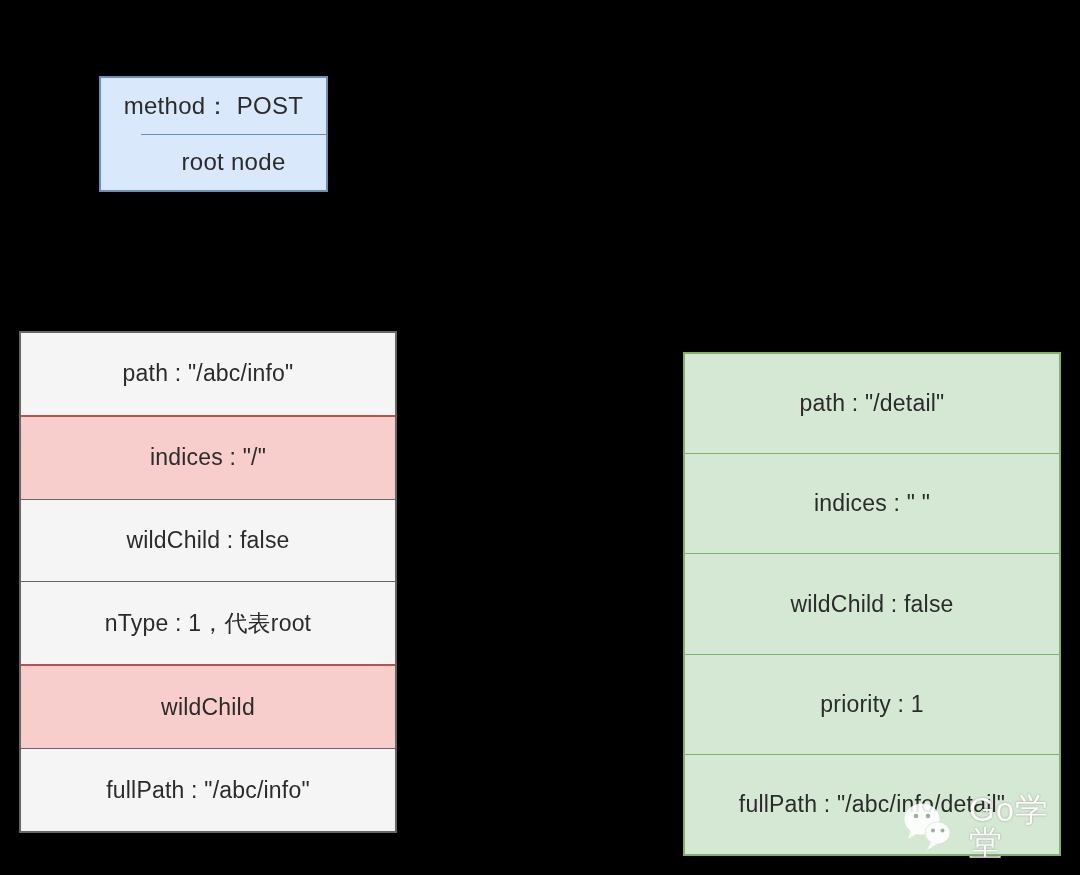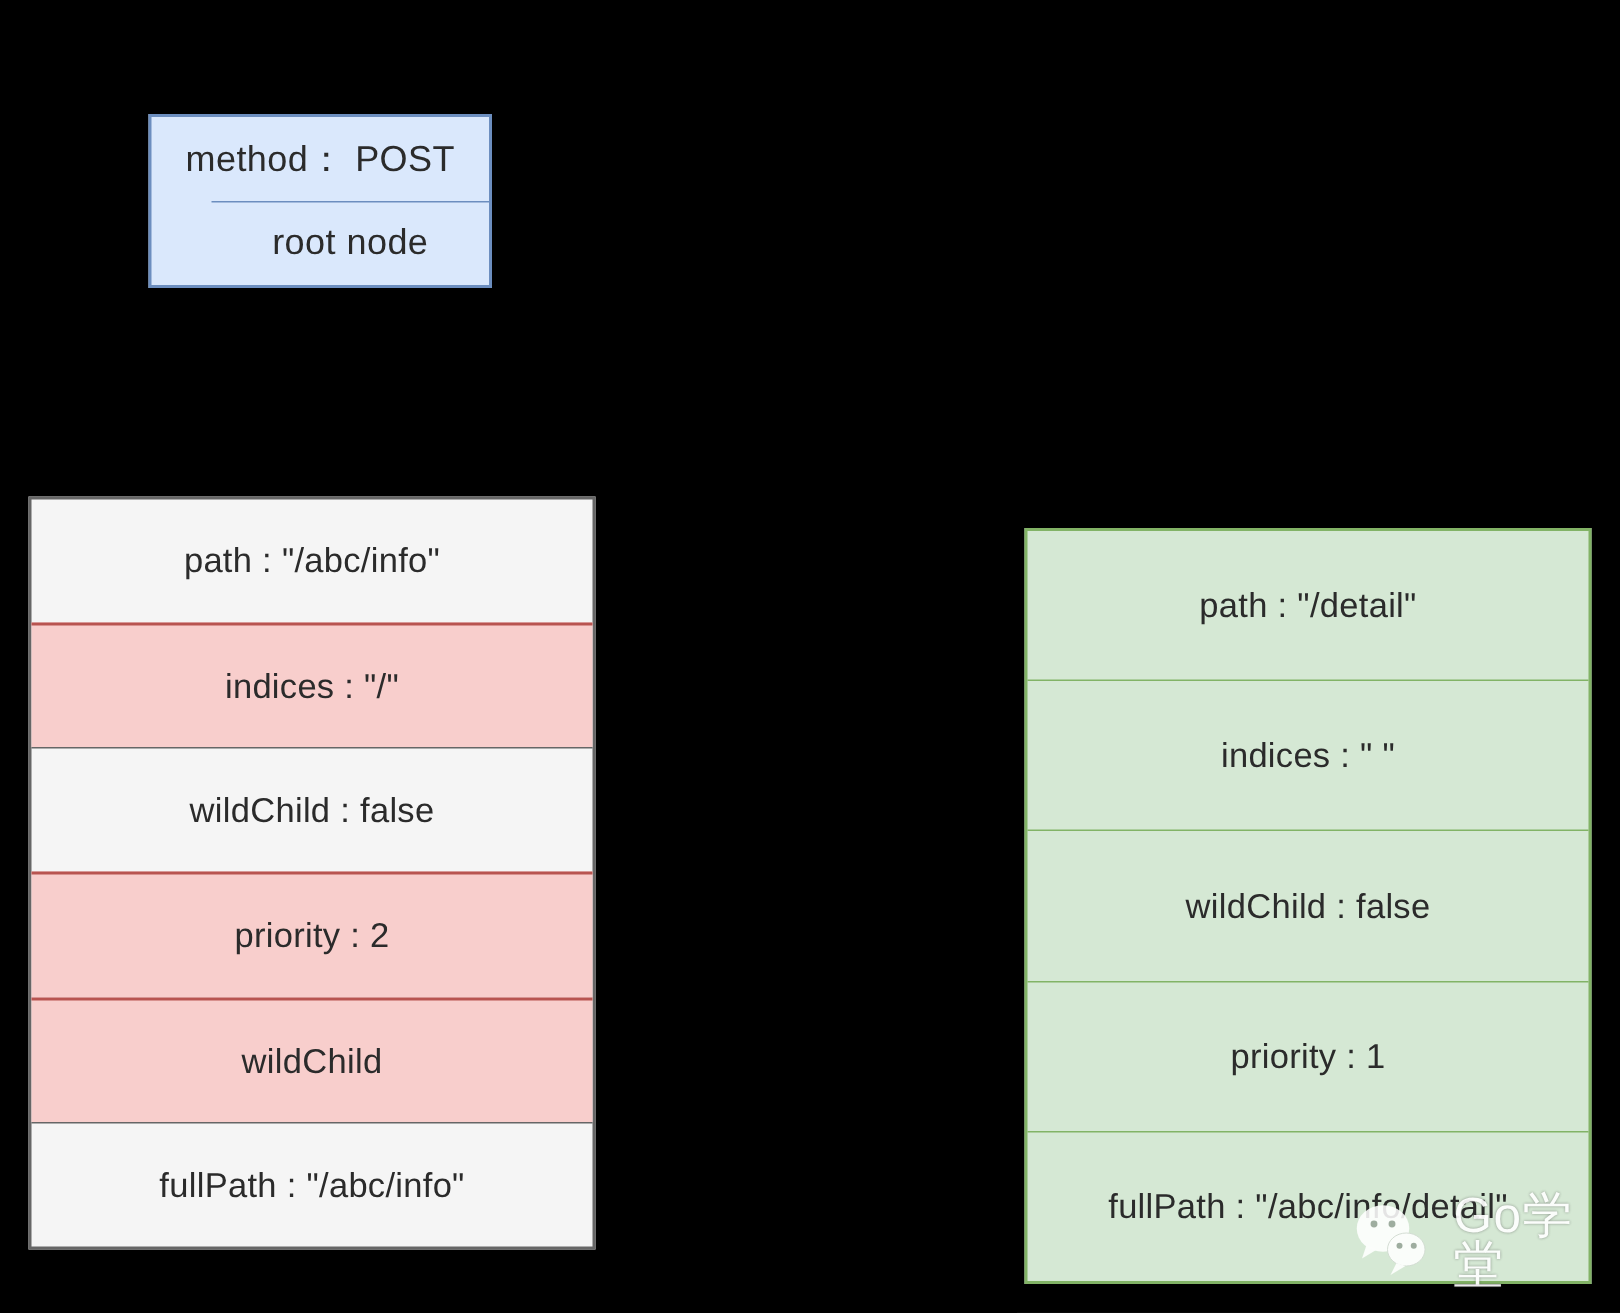--- a/index.html
+++ b/index.html
@@ -81,22 +81,22 @@
   <div class="ntable left-table">
     <div class="t-row">
         <span>path : "/abc/info"</span>
       </div>
     <div class="t-row red">
         <span>indices : "/"</span>
       </div>
     <div class="t-row">
         <span>wildChild : false</span>
       </div>
-    <div class="t-row red">
-        <span>priority : 2</span>
+    <div class="t-row">
+        <span>nType : 1，代表root</span>
       </div>
     <div class="t-row red">
         <span>wildChild</span>
       </div>
     <div class="t-row">
         <span>fullPath : "/abc/info"</span>
       </div>
   </div>
 
   <div class="ntable right-table">

